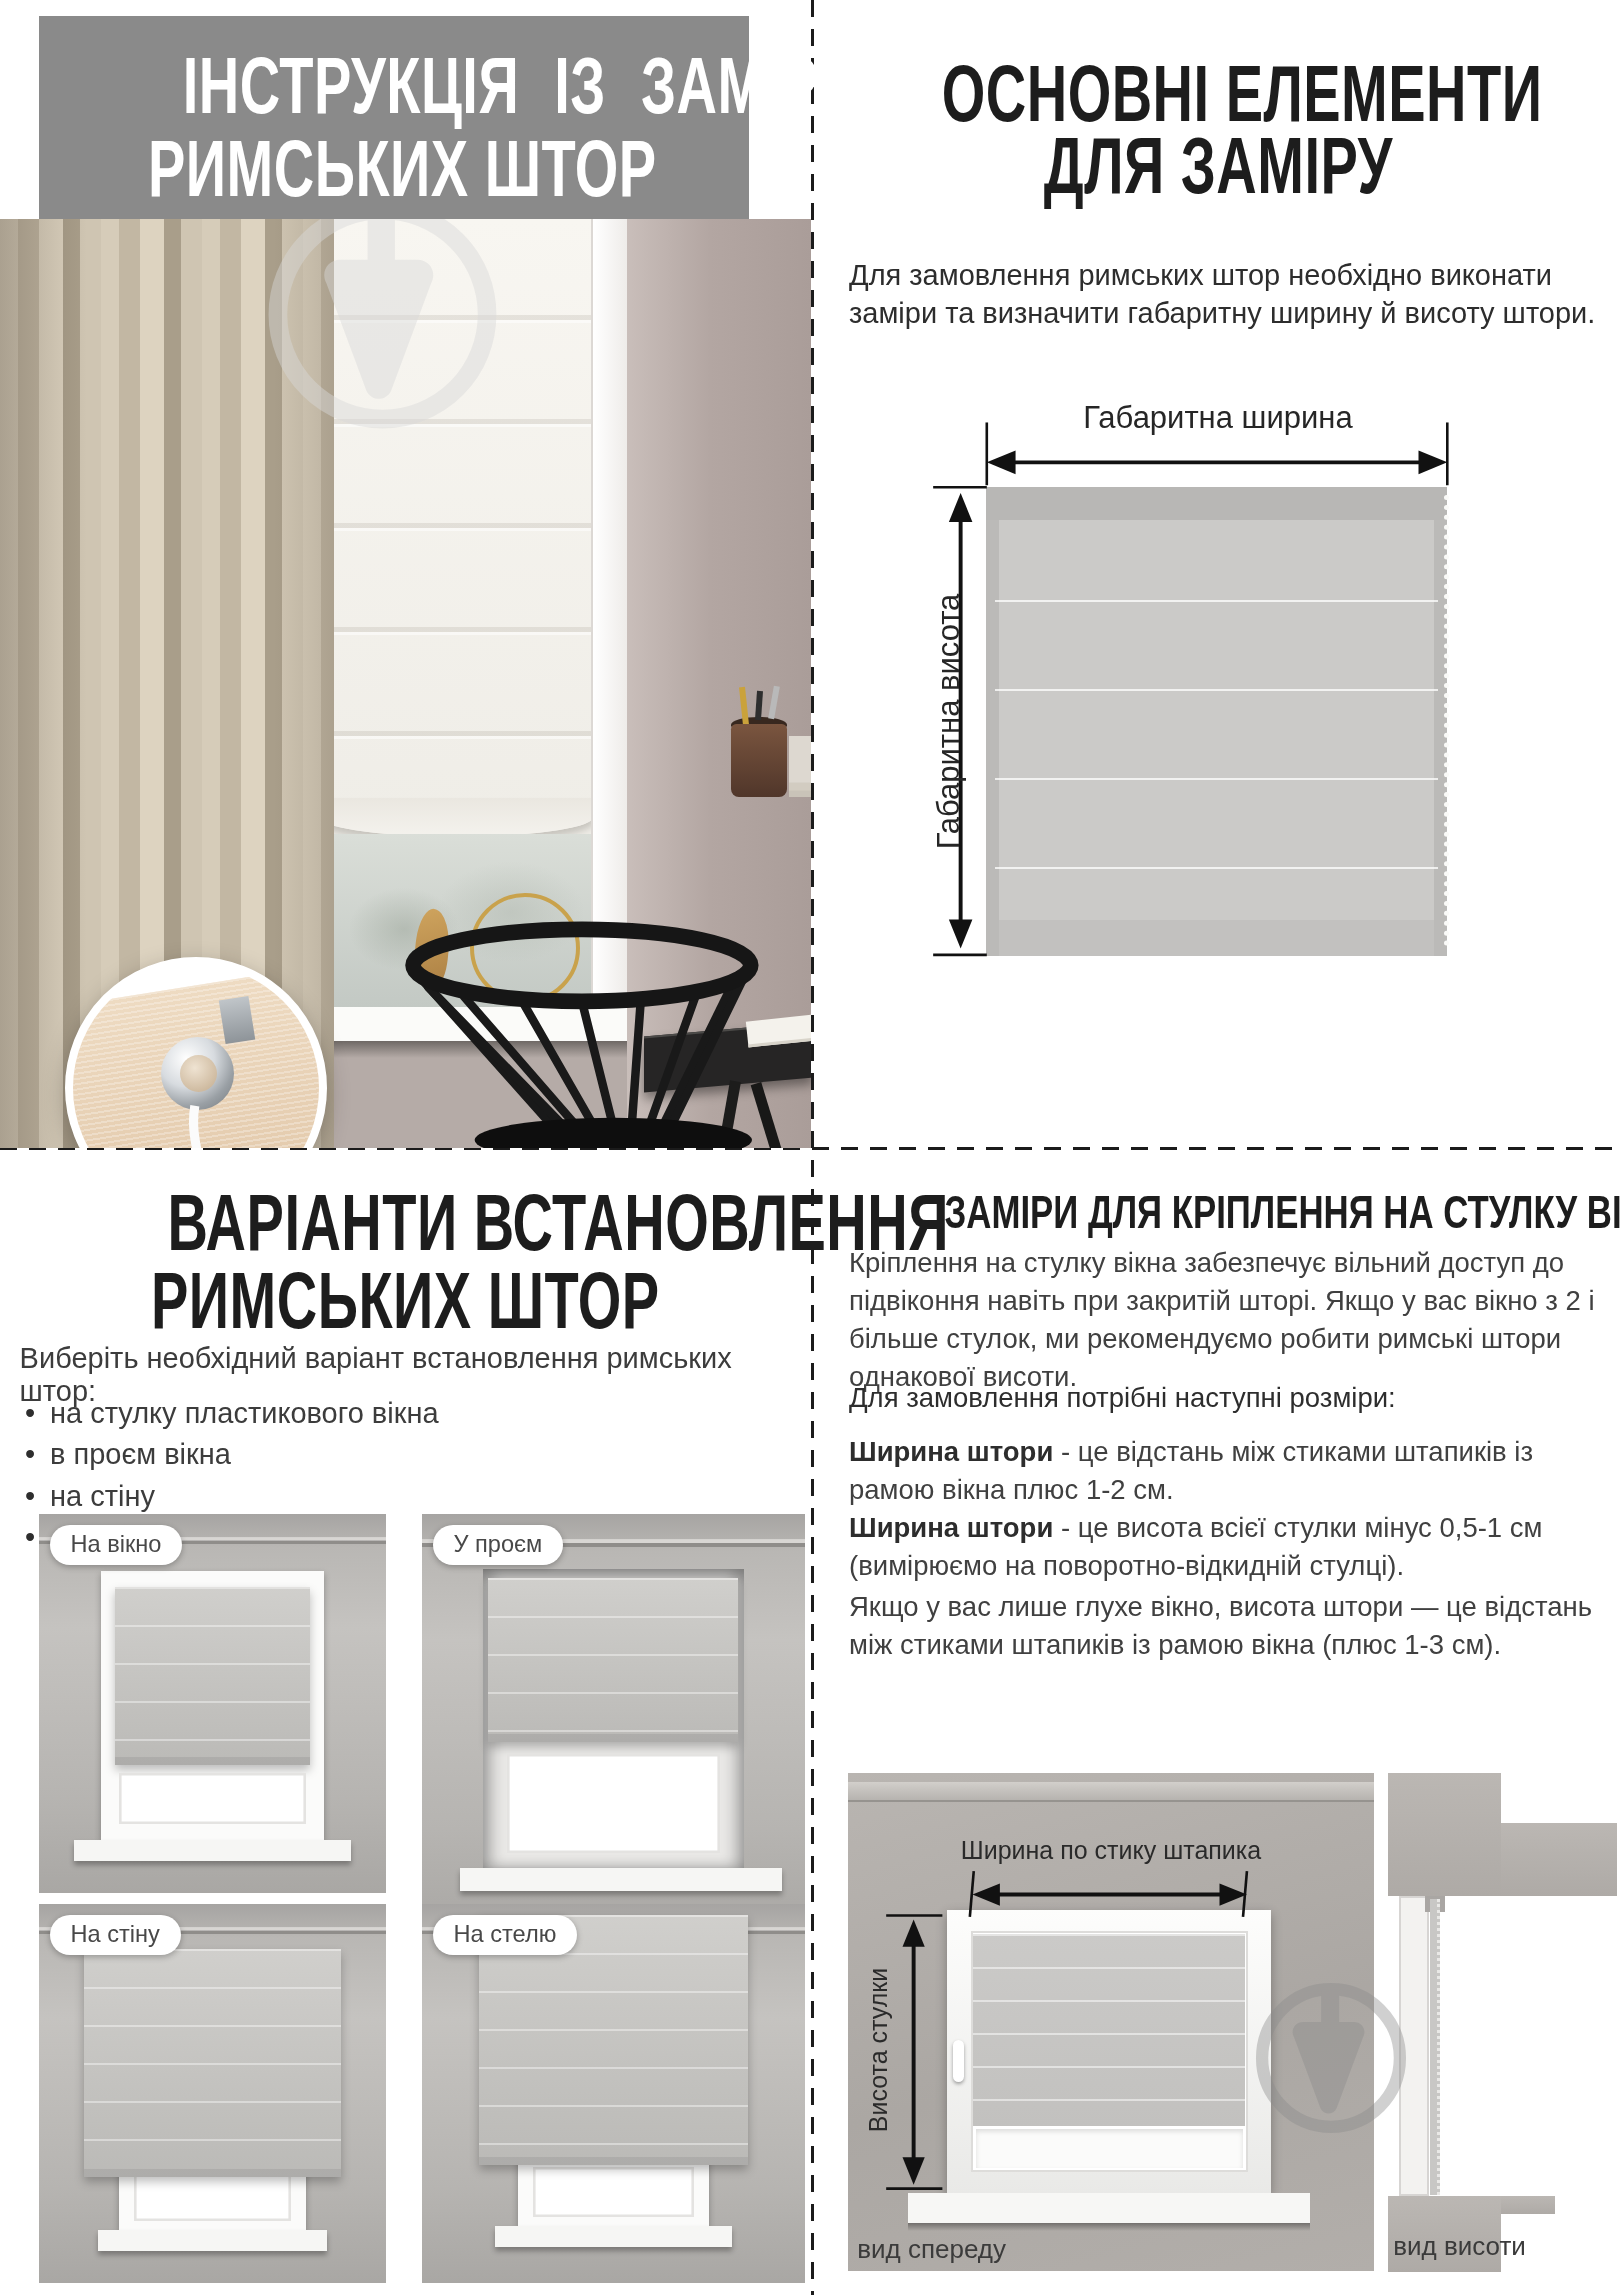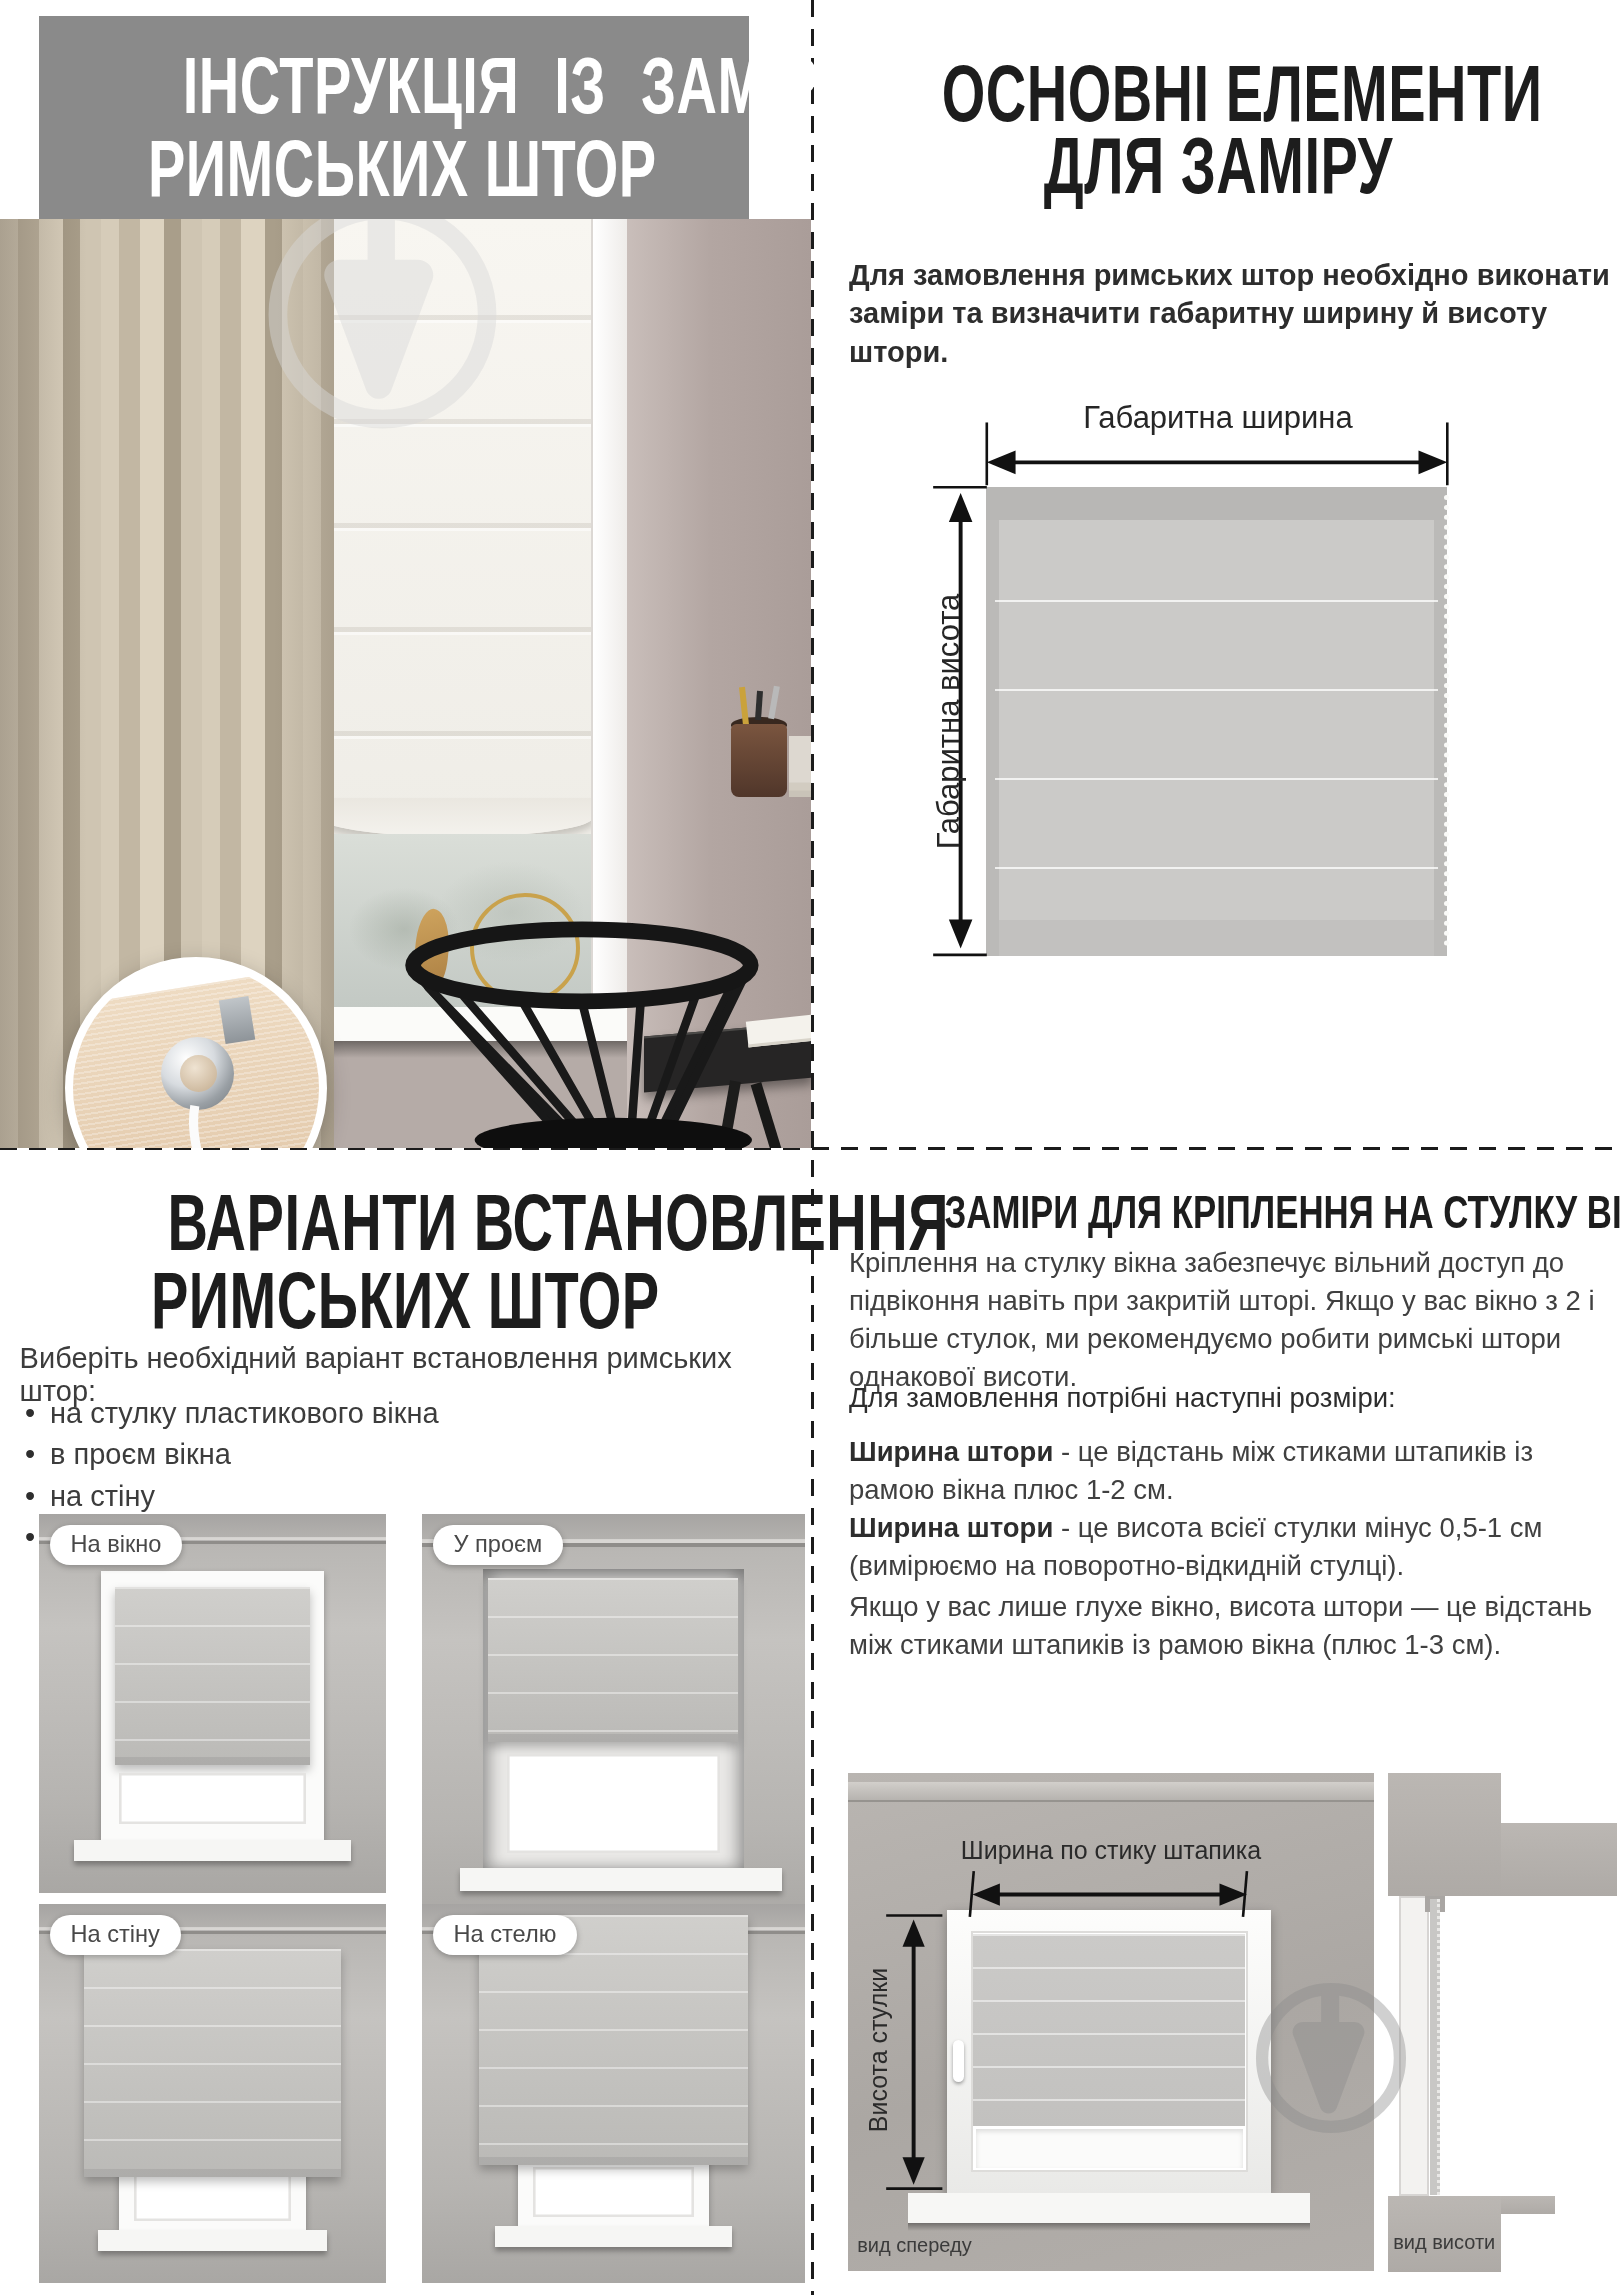--- a/index.html
+++ b/index.html
@@ -73,21 +73,21 @@
     background:linear-gradient(180deg,#c0c5c9,#8e9499)}
   .grom-outer{left:88px;top:72px;width:73px;height:73px;border-radius:50%;
     background:radial-gradient(circle at 35% 30%,#ffffff,#d7dbdf 40%,#9aa0a5 68%,#6f757a)}
   .grom-hole{left:107px;top:90px;width:37px;height:37px;border-radius:50%;
     background:radial-gradient(circle at 40% 35%,#efe3d2,#c2ab8d)}
   .watermark{color:#d9d9d9;opacity:.45}
   .watermark2{color:#8b8b8b;opacity:.40}
   
   .tr-line{left:813px;width:810px;font-size:80px;color:#1d1d1d}
   .tr-intro{left:849px;top:256px;width:762px;font-size:29px;line-height:1.32;
-    font-weight:700;color:#2d2d2d}
+    font-weight:400;color:#2d2d2d}
   .diag-label{font-size:31px;color:#262626}
   .blind-diag{left:986px;top:487px;width:461px;height:469px;
     background:
       linear-gradient(180deg,#b8b7b5 0 33px,rgba(0,0,0,0) 33px),
       linear-gradient(90deg,#bbbab8 0 13px,rgba(0,0,0,0) 13px calc(100% - 13px),#bbbab8 calc(100% - 13px)),
       linear-gradient(0deg,#c2c1bf 0 36px,rgba(0,0,0,0) 36px),
       #cbcac8}
   .seam{left:9.2px;right:9.2px;height:2px;background:rgba(255,255,255,.75)}
   .chain{right:-2px;top:7.9px;width:0;height:451px;border-right:5.2px dotted #fafaf8}
   
@@ -129,21 +129,21 @@
   .fv-glass{left:5.2px;top:198px;width:267px;height:39px;background:#fbfbfa;
     box-shadow:inset 0 2.6px 5.2px rgba(0,0,0,.12)}
   .fv-handle{left:105px;top:267px;width:11px;height:42px;border-radius:5.9px;background:#ffffff;
     box-shadow:0 2px 3.9px rgba(0,0,0,.35)}
   .fv-sill{left:60px;top:420px;width:402px;height:30px;background:#f7f7f5}
   .fv-sill-sh{left:60px;top:450px;width:402px;height:7.9px;
     background:linear-gradient(180deg,rgba(0,0,0,.35),rgba(0,0,0,0))}
   .fv-label{left:0;top:63px;width:100%;text-align:center;font-size:25px;color:#2a2a2a}
   .fv-vlabel{left:-110px;top:262px;width:281px;height:30px;text-align:center;font-size:25px;
     color:#2a2a2a;transform:rotate(-90deg)}
-  .caption{font-size:20px;color:#3b3b3b}
+  .caption{font-size:26px;color:#3b3b3b}
   .sv{left:1388px;top:1773px;width:230px;height:498px}
   .sv-block{background:linear-gradient(180deg,#bbb7b3,#aeaaa6)}
   .sv-tl{left:0;top:0;width:113px;height:123px}
   .sv-tr{left:113px;top:50px;width:116px;height:73px}
   .sv-frame{left:10.5px;top:123px;width:30px;height:300px;background:#f3f2f0;border:2px solid #d7d5d3}
   .sv-blind{left:42px;top:126px;width:9.8px;height:296px;background:#c8c7c5;
     border-right:3.3px dotted #e9e8e6}
   .sv-top{left:37px;top:123px;width:19.6px;height:15.7px;background:#a9a6a3}
   .sv-bot{left:0;top:423px;width:113px;height:76px}
   .sv-step{left:113px;top:423px;width:54px;height:18.3px}

